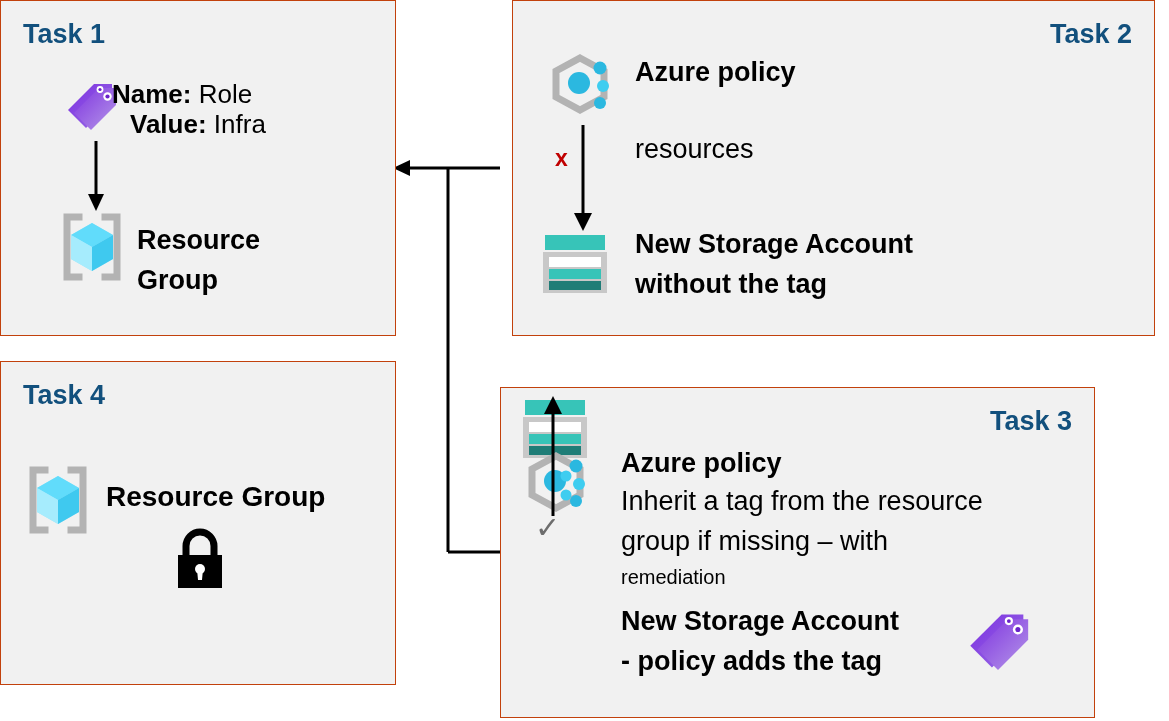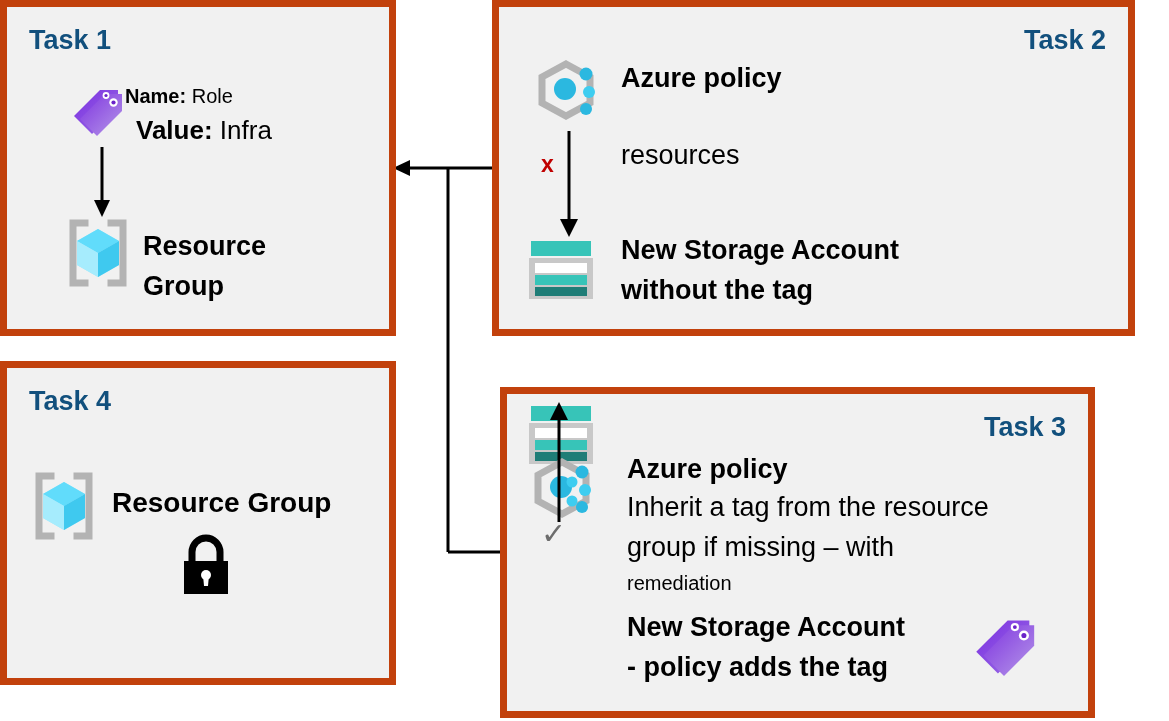--- a/index.html
+++ b/index.html
@@ -7,25 +7,25 @@
     width:1169px;height:721px;position:relative;overflow:hidden;
     font-family:"Liberation Sans","DejaVu Sans",sans-serif;
     -webkit-font-smoothing:antialiased;
   }
   .stage{position:absolute;inset:0;}
 
   
   .box{
     position:absolute;
     background:#f1f1f1;
-    border:7px solid #c2410c;
+    border:1px solid #c2410c;
     box-sizing:border-box;
   }
   #task1{left:0px;   top:0px;   width:396px; height:336px;}
-  #task2{left:492px; top:0px;   width:643px; height:336px;}
+  #task2{left:512px; top:0px;   width:643px; height:336px;}
   #task4{left:0px;   top:361px; width:396px; height:324px;}
   #task3{left:500px; top:387px; width:595px; height:331px;}
 
   .task-title{
     position:absolute;
     color:#12507d;
     font-weight:bold;
     font-size:27px;
     letter-spacing:0px;
     white-space:nowrap;
@@ -103,21 +103,21 @@
         <path d="M31 7 L49 7 L49 25 L23 51 L5 33 Z" fill="url(#tg2)"></path>
 
         <path d="M36 11 L53 11 L53 28 L28 53 L11 36 Z" fill="url(#tg1)"></path>
         <circle cx="44.5" cy="19.5" r="4.2" fill="#ffffff"></circle>
         <circle cx="44.5" cy="19.5" r="2.1" fill="#6a22c9"></circle>
         <circle cx="37" cy="12.5" r="3.4" fill="#ffffff"></circle>
         <circle cx="37" cy="12.5" r="1.6" fill="#6a22c9"></circle>
       </svg>
     </div>
 
-    <div class="txt" style="left:118px;top:78px;font-size:20px;text-align:right;">
+    <div class="txt" style="left:111px;top:78px;font-size:26px;text-align:right;">
       <span class="bold">Name: </span>
       <span class="reg">Role</span>
     </div>
     <div class="txt" style="left:129px;top:108px;font-size:26px;">
       <span class="bold">Value: </span>
       <span class="reg">Infra</span>
     </div>
 
     <svg style="position:absolute;left:84px;top:140px;" width="24" height="72">
       <line x1="11" y1="0" x2="11" y2="56" stroke="#000" stroke-width="3"></line>

